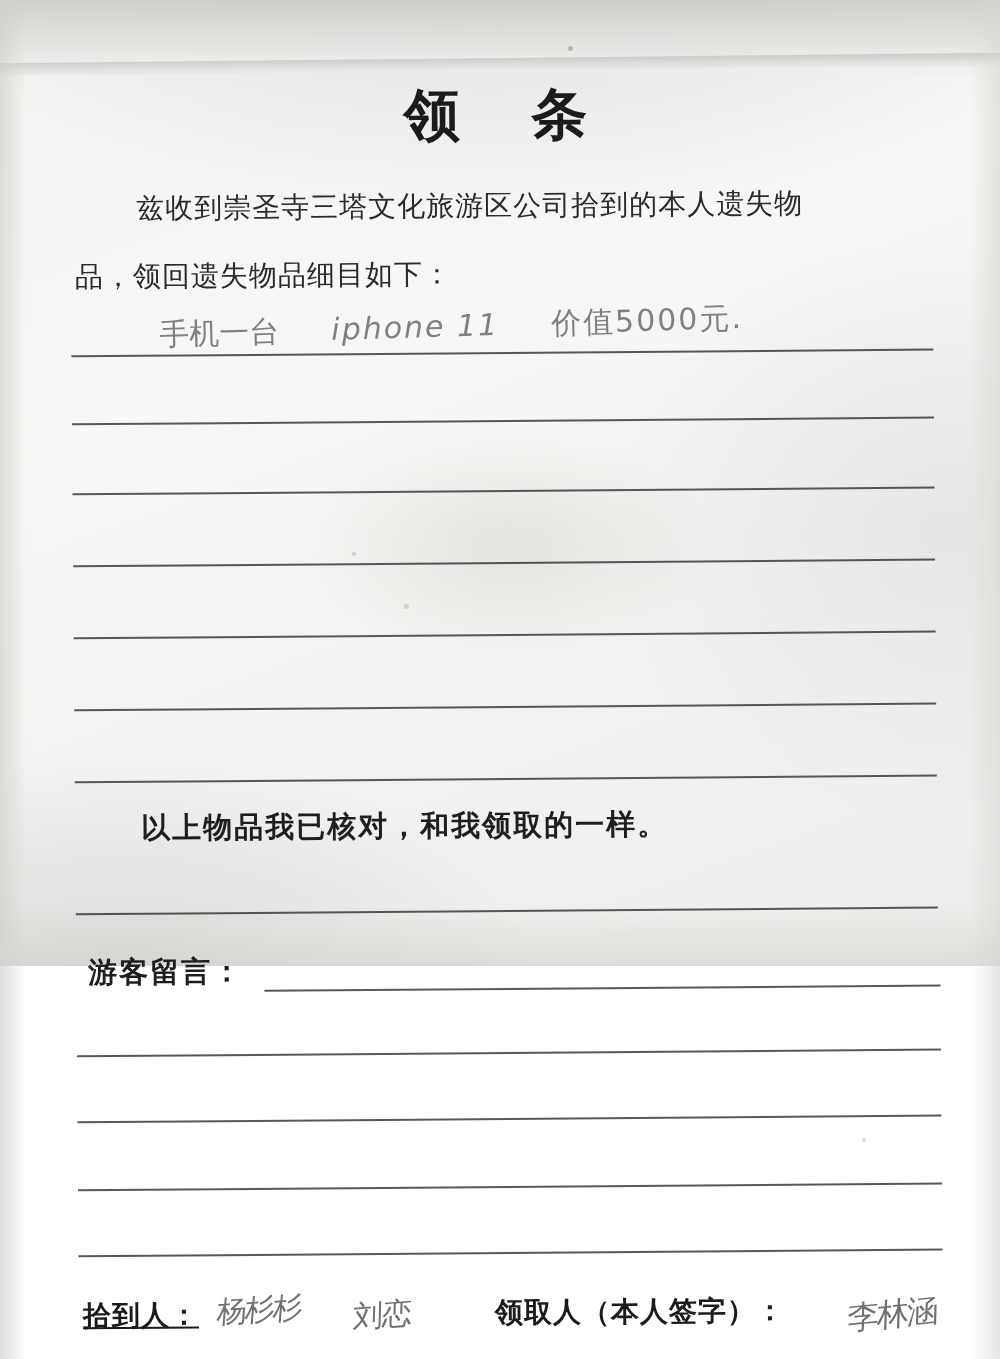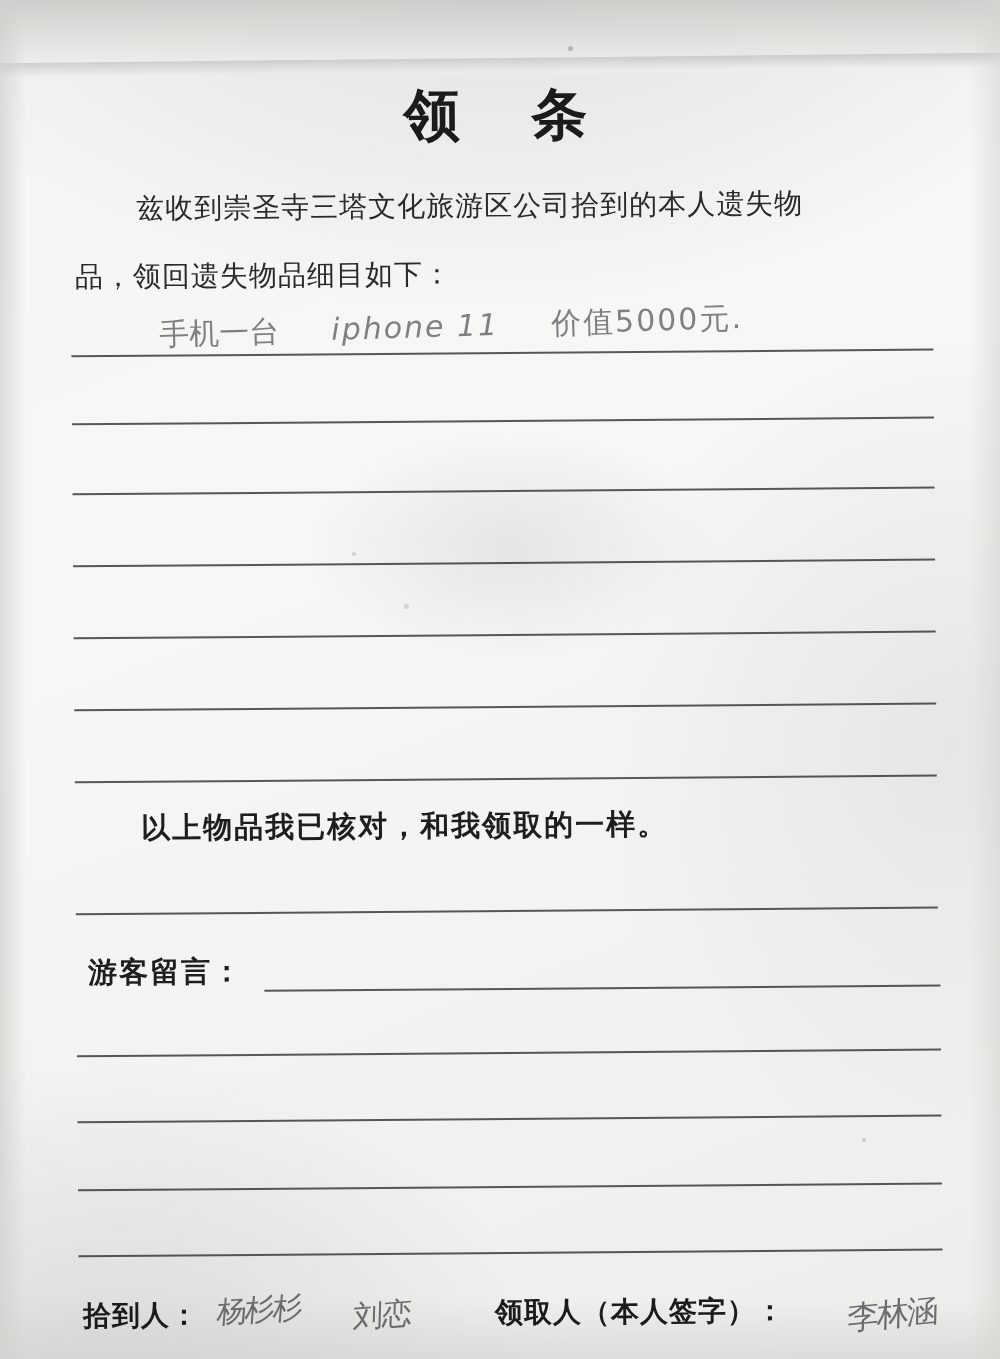--- a/index.html
+++ b/index.html
@@ -11,21 +11,21 @@
     width: 1000px;
     height: 1359px;
     overflow: hidden;
     font-family: "DejaVu Serif", "Liberation Serif", serif;
   }
 
   
   #paper {
     position: relative;
     width: 1000px;
-    height: 1359px;
+    height: 966px;
     background:
       radial-gradient(ellipse 120% 60% at 50% -10%, #dcdcda 0%, rgba(235,235,233,0) 55%),
       radial-gradient(ellipse 70% 40% at 12% 102%, #d9d9d7 0%, rgba(235,235,233,0) 60%),
       radial-gradient(ellipse 60% 50% at 95% 55%, #e6e6e4 0%, rgba(240,240,238,0) 60%),
       linear-gradient(160deg, #f4f4f2 0%, #f7f7f5 35%, #f2f2f0 70%, #ededeb 100%);
   }
 
   
   .fold-top {
     position: absolute;
@@ -154,21 +154,21 @@
 
   .footer {
     position: absolute;
     left: 78px; top: 1294px;
     width: 900px;
     font-size: 28px;
     font-weight: bold;
     color: #1b1b1b;
     letter-spacing: 1px;
   }
-  .footer .finder-label { position: absolute; left: 0; top: 0; }
+  .footer .finder-label { position: absolute; left: 0; top: 0; text-decoration: underline; }
   .footer .receiver-label { position: absolute; left: 412px; top: 0; }
 
   .sig {
     position: absolute;
     color: #4d4d52;
     font-family: "DejaVu Sans", "Liberation Sans", sans-serif;
     opacity: .8;
   }
   .sig-finder-1 {
     left: 212px; top: 1288px;

